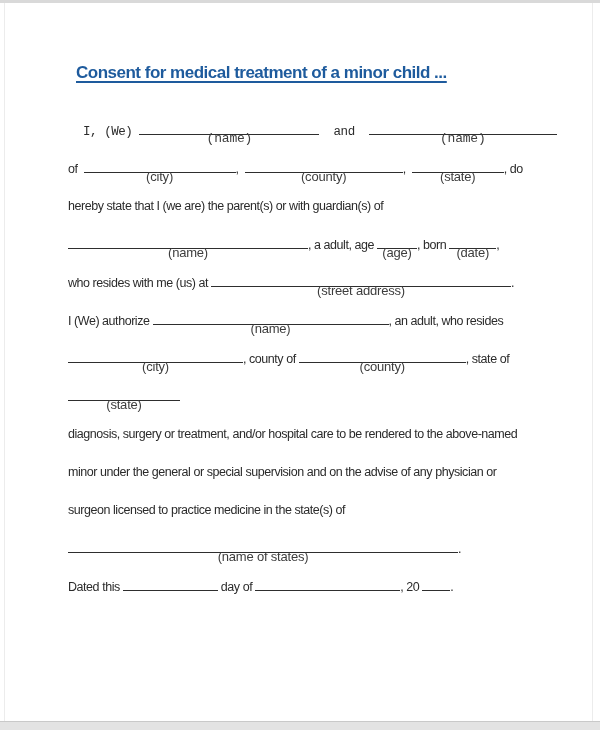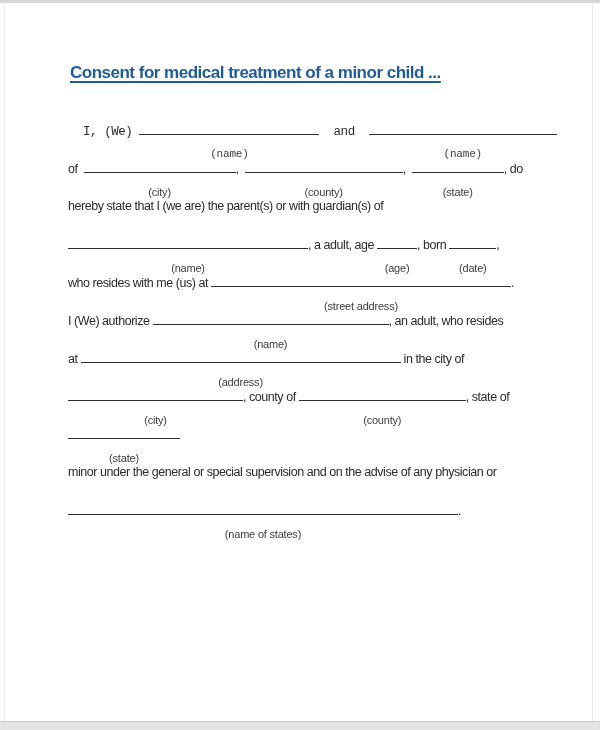--- a/index.html
+++ b/index.html
@@ -26,44 +26,44 @@
   }
   .doc-title {
     display: inline-block;
     font-size: 17px;
     font-weight: bold;
     letter-spacing: -0.5px;
     color: #1e5b9d;
     text-decoration: underline;
     text-decoration-thickness: 2px;
     text-underline-offset: 3px;
-    margin: 0 0 36px 2px;
+    margin: 0 0 36px 8px;
     line-height: 24px;
     white-space: nowrap;
   }
   #form-body { font-size: 12.5px; letter-spacing: -0.45px; }
   .fline {
     white-space: nowrap;
     line-height: 18px;
     height: 18px;
     margin-bottom: 20px;
   }
   .txt { white-space: pre; }
   .blank {
     display: inline-block;
     position: relative;
     height: 13px;
     border-bottom: 1.4px solid #2e2e2e;
     vertical-align: baseline;
   }
   .lbl {
     position: absolute;
-    top: 24px; left: 0; width: 100%;
+    top: 9px; left: 0; width: 100%;
     text-align: center;
-    font-size: 11px;
+    font-size: 13px;
     letter-spacing: -0.2px;
     color: #3d3d3d;
   }
 </style>
 </head>
 <body>
 
 <div class="edge-top"></div>
 <div class="edge-bottom"></div>
 <div class="edge-left"></div>
@@ -71,19 +71,21 @@
 
 <div class="content">
   <h1 class="doc-title">Consent for medical treatment of a minor child ...</h1>
   <div id="form-body">
       <div class="fline" style="padding-left: 15px; font-family: Liberation Mono, monospace;"><span class="txt">I, (We) </span><span class="blank" style="width: 180px;"><span class="lbl">(name)</span></span><span class="txt">  and  </span><span class="blank" style="width: 188px;"><span class="lbl">(name)</span></span></div>
       <div class="fline"><span class="txt">of  </span><span class="blank" style="width: 152px;"><span class="lbl">(city)</span></span><span class="txt">,  </span><span class="blank" style="width: 158px;"><span class="lbl">(county)</span></span><span class="txt">,  </span><span class="blank" style="width: 92px;"><span class="lbl">(state)</span></span><span class="txt">, do</span></div>
       <div class="fline"><span class="txt">hereby state that I (we are) the parent(s) or with guardian(s) of</span></div>
       <div class="fline"><span class="blank" style="width: 240px;"><span class="lbl">(name)</span></span><span class="txt">, a adult, age </span><span class="blank" style="width: 40px; text-decoration: underline;"><span class="lbl">(age)</span></span><span class="txt">, born </span><span class="blank" style="width: 47px;"><span class="lbl">(date)</span></span><span class="txt">,</span></div>
       <div class="fline"><span class="txt">who resides with me (us) at </span><span class="blank" style="width: 300px;"><span class="lbl">(street address)</span></span><span class="txt">.</span></div>
       <div class="fline"><span class="txt">I (We) authorize </span><span class="blank" style="width: 236px;"><span class="lbl">(name)</span></span><span class="txt">, an adult, who resides</span></div>
-      <div class="fline"><span class="txt">at </span><span class="blank" style="width: 320px;"><span class="lbl">(address)</span></span><span class="txt"> in the city of</span></div>
       <div class="fline"><span class="blank" style="width: 175px;"><span class="lbl">(city)</span></span><span class="txt">, county of </span><span class="blank" style="width: 167px;"><span class="lbl">(county)</span></span><span class="txt">, state of</span></div>
       <div class="fline"><span class="blank" style="width: 112px;"><span class="lbl">(state)</span></span></div>
+      <div class="fline"><span class="txt">diagnosis, surgery or treatment, and/or hospital care to be rendered to the above-named</span></div>
       <div class="fline"><span class="txt">minor under the general or special supervision and on the advise of any physician or</span></div>
+      <div class="fline"><span class="txt">surgeon licensed to practice medicine in the state(s) of</span></div>
       <div class="fline"><span class="blank" style="width: 390px;"><span class="lbl">(name of states)</span></span><span class="txt">.</span></div>
+      <div class="fline"><span class="txt">Dated this </span><span class="blank" style="width: 95px;"></span><span class="txt"> day of </span><span class="blank" style="width: 145px;"></span><span class="txt">, 20 </span><span class="blank" style="width: 28px;"></span><span class="txt">.</span></div>
     </div>
 </div>
 
 </body></html>

